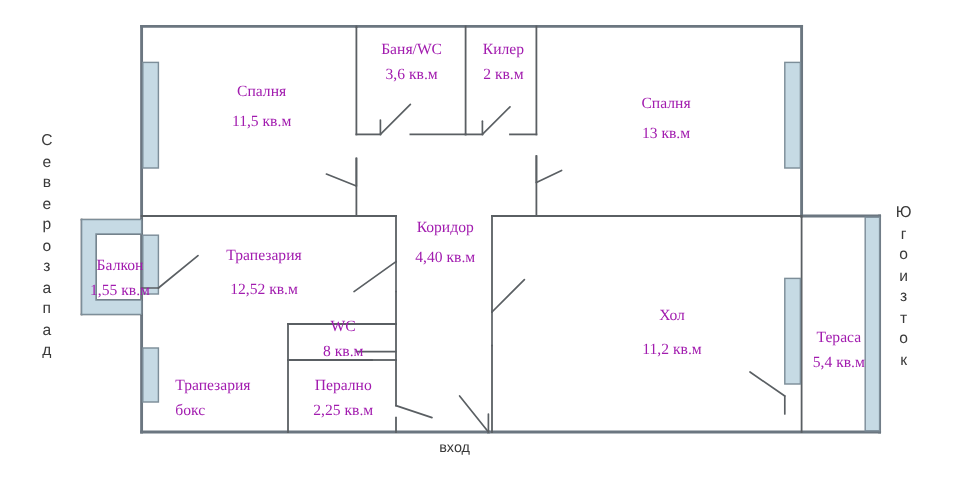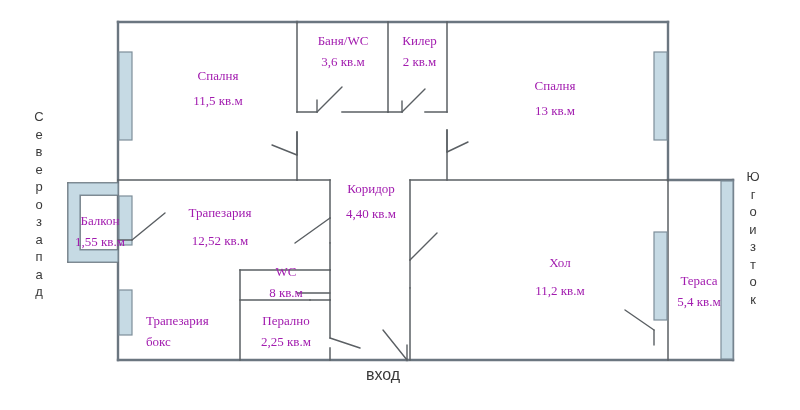--- a/index.html
+++ b/index.html
@@ -58,21 +58,21 @@
     width: 16px;
     user-select: none;
   }
   .compass span {
     display: block;
   }
   .entry-label {
     position: absolute;
     color: #3a3a3a;
     font-family: "Liberation Sans", sans-serif;
-    font-size: 16px;
+    font-size: 12px;
     white-space: nowrap;
     user-select: none;
   }
 </style>
 </head>
 <body>
 
 <div id="plan-root">
 
   <svg id="plan-svg" viewBox="0 0 800 410">

